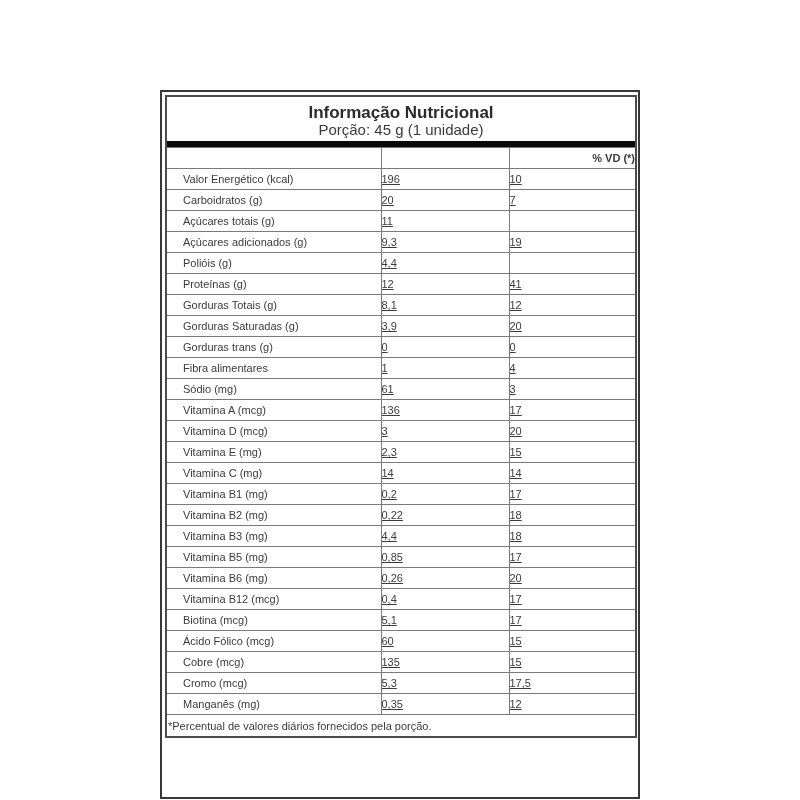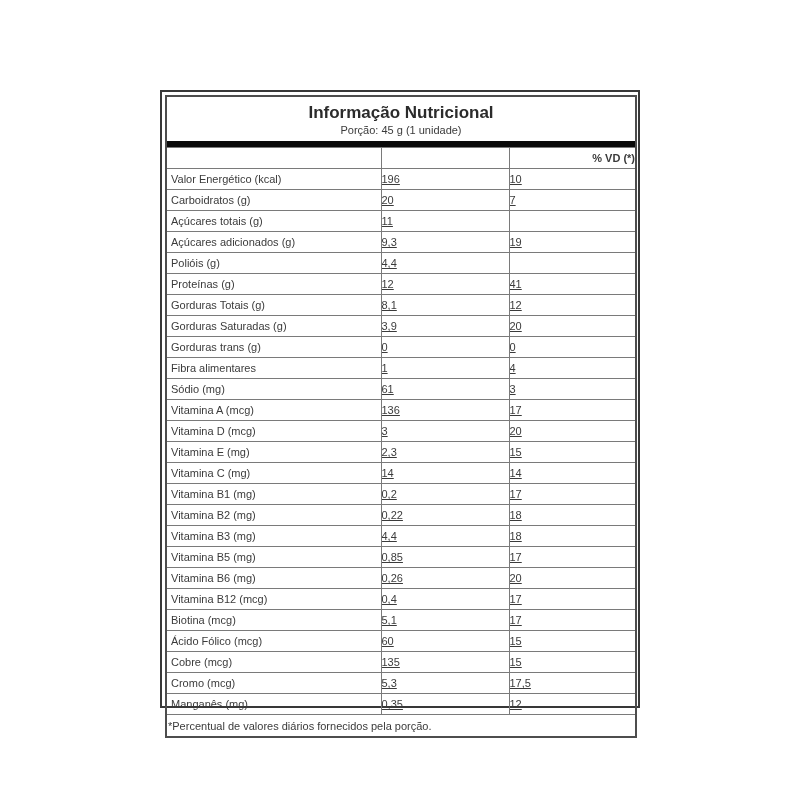--- a/index.html
+++ b/index.html
@@ -13,21 +13,21 @@
     width: 800px;
     height: 800px;
     background: #ffffff;
     overflow: hidden;
   }
   .label-box {
     position: absolute;
     left: 160px;
     top: 90px;
     width: 480px;
-    height: 618px;
+    height: 709px;
     box-sizing: border-box;
     border: 2px solid #383838;
     padding: 3px;
     background: #ffffff;
   }
   table.nutri-table {
     border-collapse: collapse;
     table-layout: fixed;
     width: 100%;
     border: 2px solid #4d4d4d;
@@ -53,21 +53,21 @@
     vertical-align: middle;
     padding: 2px 0 1px 0;
   }
   .title {
     font-size: 17px;
     font-weight: bold;
     color: #2b2b2b;
     line-height: 20px;
   }
   .serving {
-    font-size: 11px;
+    font-size: 15px;
     color: #3b3b3b;
     line-height: 14px;
   }
 
   
   tr.bar-row td {
     border: 0;
     height: 6px;
     padding: 0;
   }
@@ -77,21 +77,21 @@
     height: 20px;
     text-align: right;
     vertical-align: middle;
   }
   tr.header-row td.vd { font-weight: bold; }
 
   
   tr.data-row td { height: 20px; vertical-align: middle; }
   td.name-cell {
     text-align: left;
-    padding-left: 4px;
+    padding-left: 16px;
   }
   td.num-cell { text-align: left; text-decoration: underline; }
 
   
   td.footnote {
     height: 21px;
     text-align: left;
     vertical-align: middle;
     padding-left: 1px;
     font-size: 11px;

